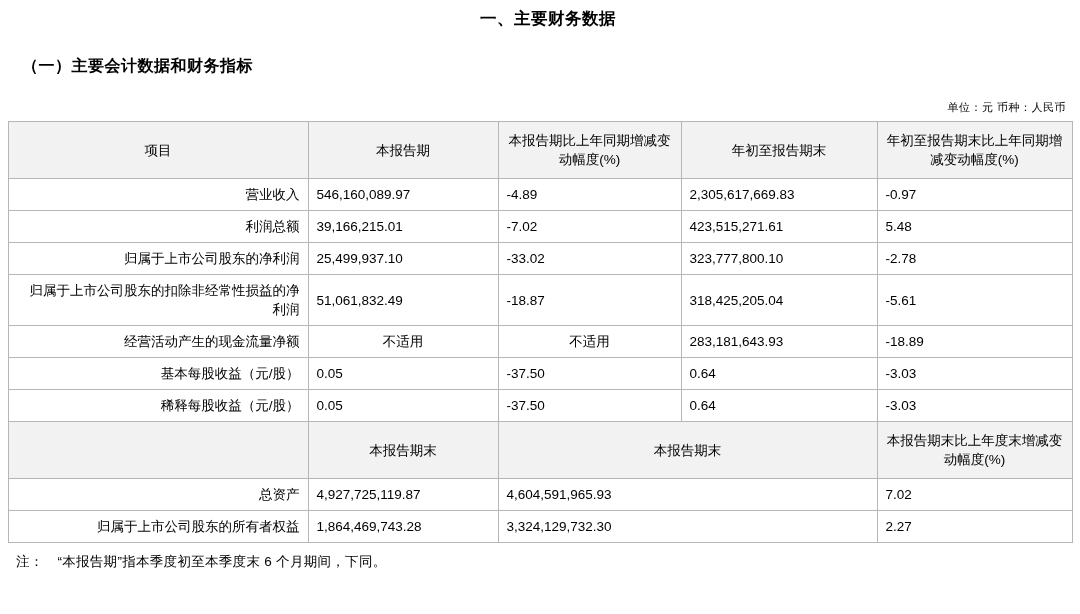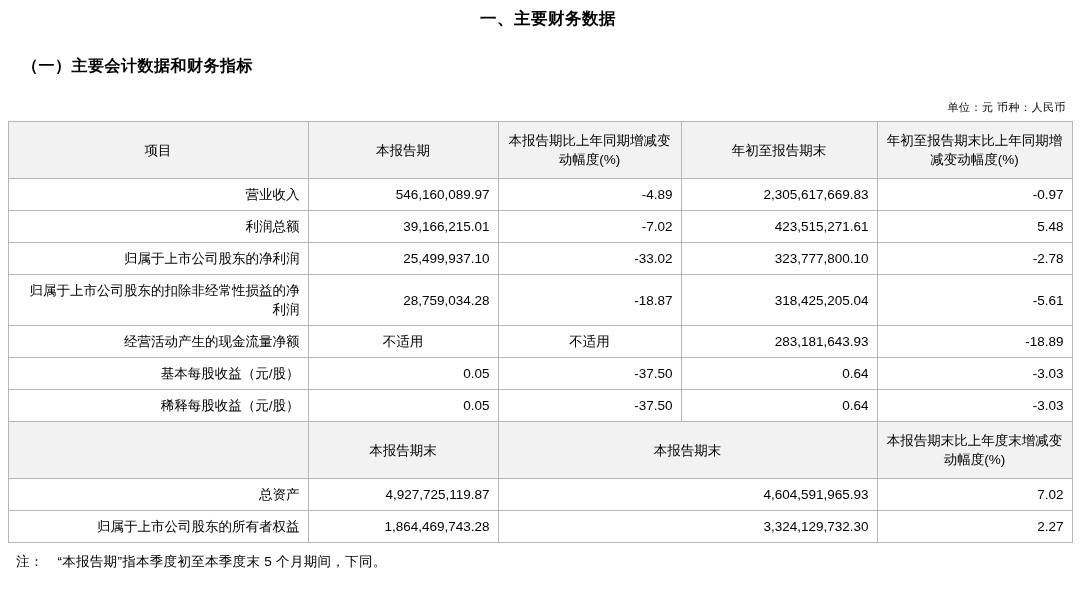--- a/index.html
+++ b/index.html
@@ -67,21 +67,21 @@
     height: 44px;
   }
   .hdr.two-line {
     line-height: 19px;
   }
   .rowlabel {
     text-align: right;
     padding-left: 8px;
   }
   .num {
-    text-align: right;
+    text-align: left;
     padding-right: 8px;
   }
   .ctr {
     text-align: center;
   }
   .note {
     font-family: "Liberation Sans", "DejaVu Sans", sans-serif;
     font-size: 13.5px;
     margin: 10px 0 0 10px;
     letter-spacing: 0.3px;
@@ -139,21 +139,21 @@
       <tr>
         <td class="rowlabel">归属于上市公司股东的净利润</td>
         <td class="num">25,499,937.10</td>
         <td class="num">-33.02</td>
         <td class="num">323,777,800.10</td>
         <td class="num">-2.78</td>
       </tr>
 
       <tr>
         <td class="rowlabel">归属于上市公司股东的扣除非经常性损益的净利润</td>
-        <td class="num">28,759,034.28</td>
+        <td class="num">51,061,832.49</td>
         <td class="num">-18.87</td>
         <td class="num">318,425,205.04</td>
         <td class="num">-5.61</td>
       </tr>
 
       <tr>
         <td class="rowlabel">经营活动产生的现金流量净额</td>
         <td class="ctr">不适用</td>
         <td class="ctr">不适用</td>
         <td class="num">283,181,643.93</td>
@@ -193,15 +193,15 @@
 
       <tr>
         <td class="rowlabel">归属于上市公司股东的所有者权益</td>
         <td class="num">1,864,469,743.28</td>
         <td class="num" colspan="2">3,324,129,732.30</td>
         <td class="num">2.27</td>
       </tr>
     </tbody>
   </table>
 
-  <div class="note">注：　“本报告期”指本季度初至本季度末 5 个月期间，下同。</div>
+  <div class="note">注：　“本报告期”指本季度初至本季度末 6 个月期间，下同。</div>
 
 </div>
 
 </body></html>

